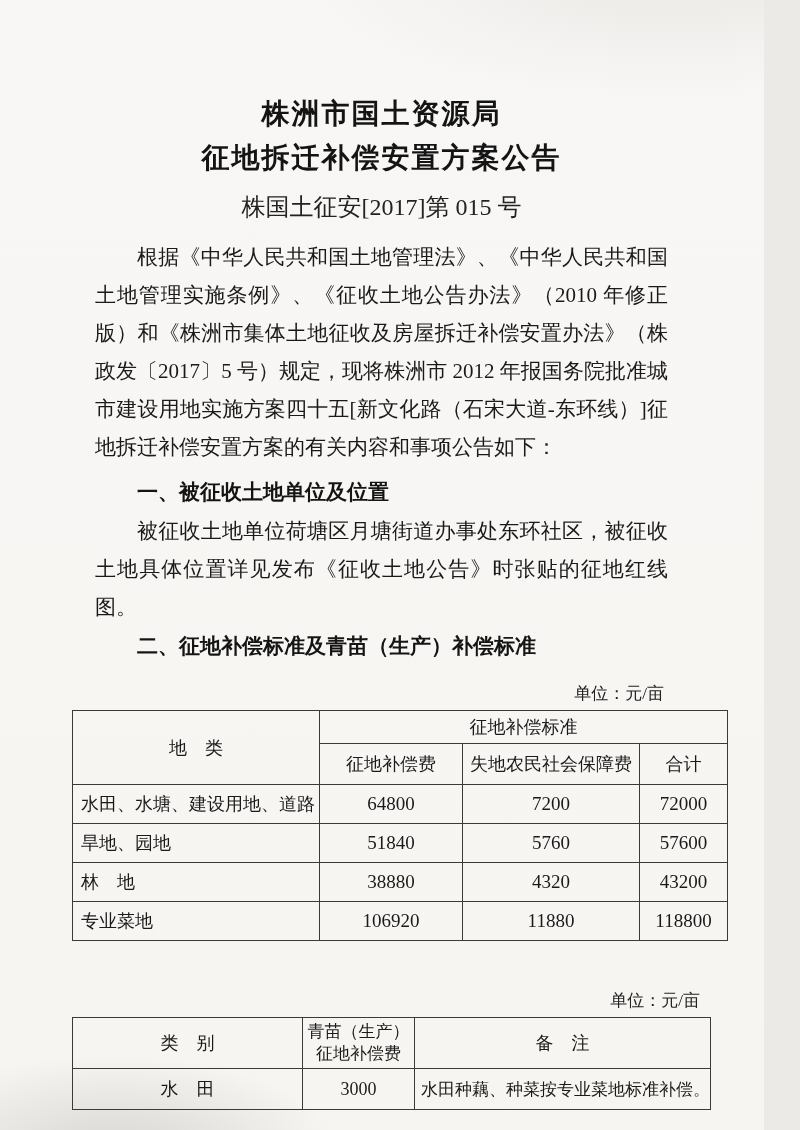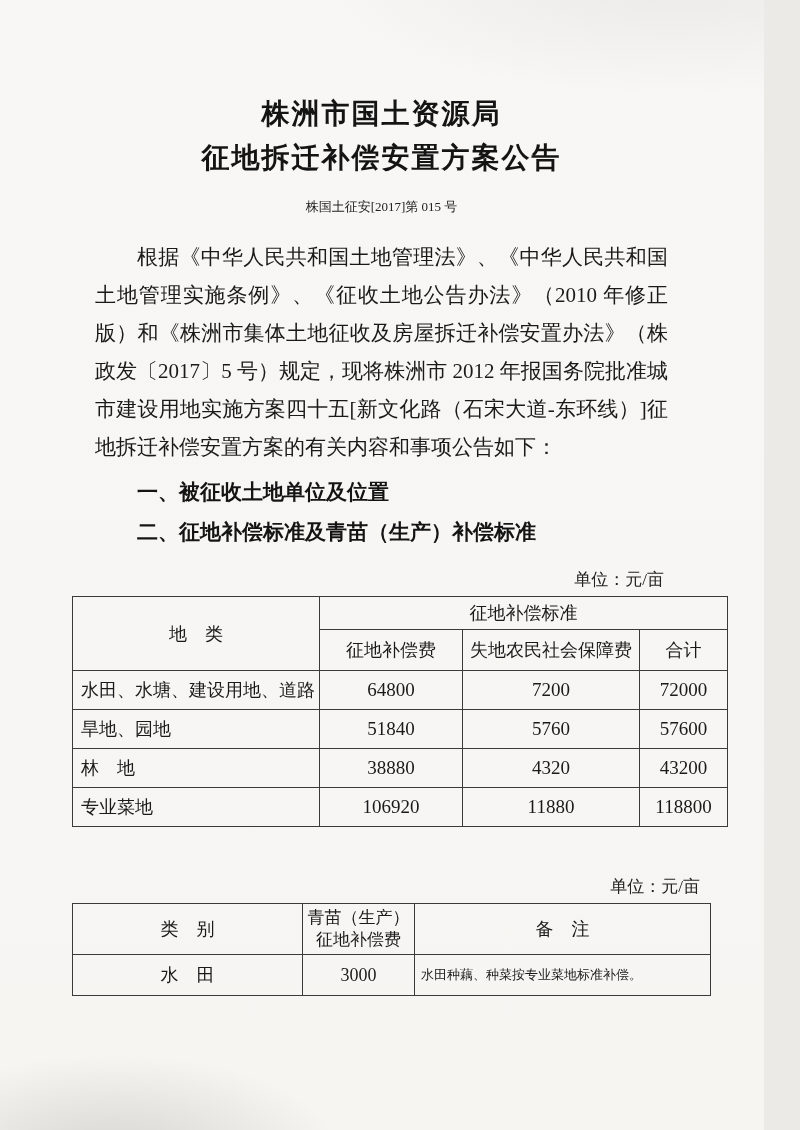--- a/index.html
+++ b/index.html
@@ -26,21 +26,21 @@
     font-family: "Liberation Sans", sans-serif;
     font-weight: bold;
     font-size: 28px;
     line-height: 44px;
     letter-spacing: 2px;
     color: #141414;
   }
   .doc-number {
     margin: 12px 23px 4px;
     text-align: center;
-    font-size: 13px;
+    font-size: 24px;
     line-height: 30px;
     color: #222;
   }
 
   .body-text {
     margin: 16px 23px 0;
     font-size: 21px;
     line-height: 38px;
     text-align: justify;
     text-indent: 2em;
@@ -85,35 +85,36 @@
   .table1 { width: 655px; }
   .table1 .hrow1 td { height: 32px; }
   .table1 .hrow2 td { height: 40px; }
   .table1 .drow td { height: 38px; }
   .table1 .num { font-size: 19px; }
 
   .table2 { width: 638px; }
   .table2 .hrow td { height: 50px; }
   .table2 .drow td { height: 40px; }
   .table2 .two-line { line-height: 22px; font-size: 17px; }
-  .table2 .note-cell { font-size: 13px; padding-left: 6px; }
+  .table2 .note-cell { font-size: 17px; padding-left: 6px; }
 </style>
 </head>
 <body>
 
 <div class="page">
   <div class="content">
 
     <div class="doc-title">株洲市国土资源局</div>
     <div class="doc-title">征地拆迁补偿安置方案公告</div>
     <div class="doc-number">株国土征安[2017]第 015 号</div>
 
     <p class="body-text">根据《中华人民共和国土地管理法》、《中华人民共和国土地管理实施条例》、《征收土地公告办法》（2010 年修正版）和《株洲市集体土地征收及房屋拆迁补偿安置办法》（株政发〔2017〕5 号）规定，现将株洲市 2012 年报国务院批准城市建设用地实施方案四十五[新文化路（石宋大道-东环线）]征地拆迁补偿安置方案的有关内容和事项公告如下：</p>
 
     <div class="section-heading first">一、被征收土地单位及位置</div>
+    <p class="body-text" style="margin-top:0;">被征收土地单位荷塘区月塘街道办事处东环社区，被征收土地具体位置详见发布《征收土地公告》时张贴的征地红线图。</p>
 
     <div class="section-heading">二、征地补偿标准及青苗（生产）补偿标准</div>
 
     <div class="unit-label t1">单位：元/亩</div>
 
     <table class="table1">
       <colgroup>
         <col style="width:247px">
           <col style="width:143px">
           <col style="width:177px">

